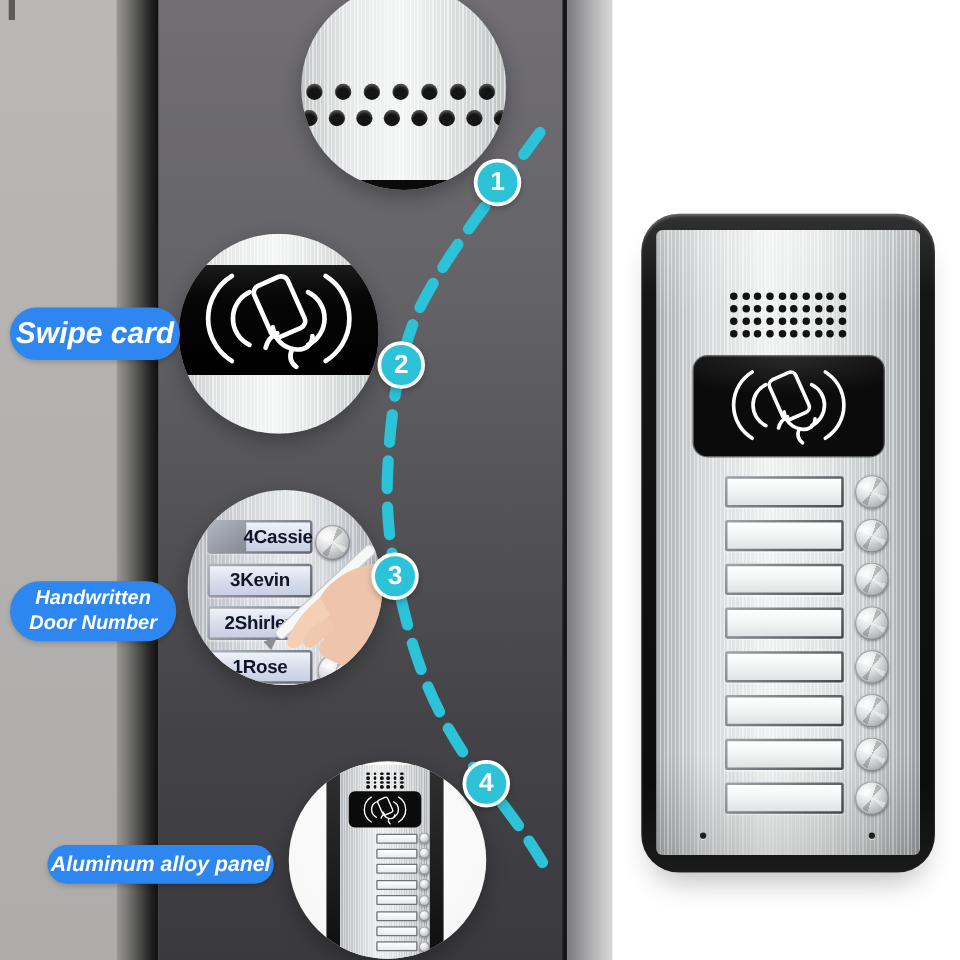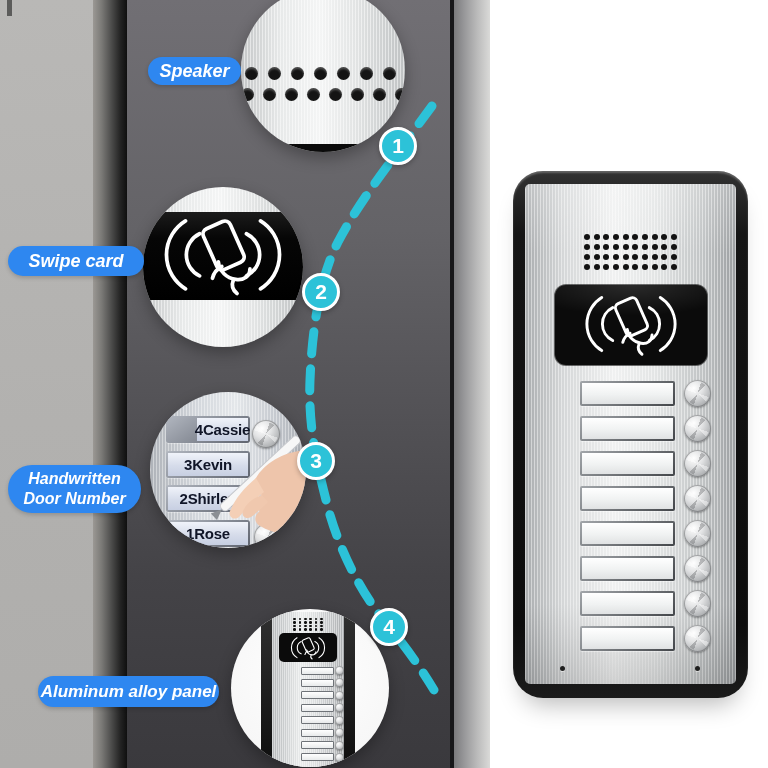--- a/index.html
+++ b/index.html
@@ -102,21 +102,21 @@
     display:flex;align-items:center;justify-content:center;
     font-size:21px;font-weight:700;box-shadow:0 2px 5px rgba(0,0,0,.25);}
   .b1{left:379px;top:127px;} .b2{left:302px;top:273px;}
   .b3{left:297px;top:442px;} .b4{left:370px;top:608px;}
 
   
   .pill{position:absolute;background:#2e87f0;color:#ffffff;font-style:italic;font-weight:700;
     display:flex;align-items:center;justify-content:center;border-radius:24px;
     text-align:center;box-shadow:0 2px 4px rgba(0,0,0,.18);}
   .pill-speaker{left:148px;top:57px;width:93px;height:28px;font-size:18px;}
-  .pill-swipe{left:8px;top:246px;width:136px;height:30px;font-size:18px;}
+  .pill-swipe{left:8px;top:246px;width:136px;height:42px;font-size:24px;}
   .pill-hand{left:8px;top:465px;width:133px;height:48px;font-size:16px;flex-direction:column;line-height:1.25;}
   .pill-alum{left:38px;top:676px;width:181px;height:31px;font-size:17px;}
 
   
   .intercom{position:absolute;left:513px;top:171px;width:235px;height:527px;border-radius:30px;
     background:linear-gradient(180deg,#323232,#151515 12%,#0c0c0c 86%,#1b1b1b);
     box-shadow:0 16px 24px -10px rgba(0,0,0,.28), inset 0 2px 2px rgba(255,255,255,.25);}
   .face{position:absolute;left:12px;top:13px;width:211px;height:500px;border-radius:5px;
     background:
       linear-gradient(180deg, rgba(255,255,255,.22), rgba(255,255,255,0) 14%, rgba(0,0,0,0) 84%, rgba(0,0,0,.14)),
@@ -307,21 +307,20 @@
 
   <svg class="leader" viewBox="0 0 768 768">
     <path d="M432 106 C400 150 362 196 338 242 C320 276 312 330 310 380 C308 430 318 470 330 515 C342 555 362 595 390 628 C408 650 422 670 434 690" fill="none" stroke="#2cc2d8" stroke-width="9" stroke-linecap="round" stroke-dasharray="22 15"></path>
   </svg>
 
   <div class="badge b1">1</div>
   <div class="badge b2">2</div>
   <div class="badge b3">3</div>
   <div class="badge b4">4</div>
 
-  <div class="pill pill-speaker">Speaker</div>
   <div class="pill pill-swipe">Swipe card</div>
   <div class="pill pill-hand">
     <span>Handwritten</span>
     <span>Door Number</span>
   </div>
   <div class="pill pill-alum">Aluminum alloy panel</div>
 
   <div class="intercom">
     <div class="face">
       <div class="grille">

